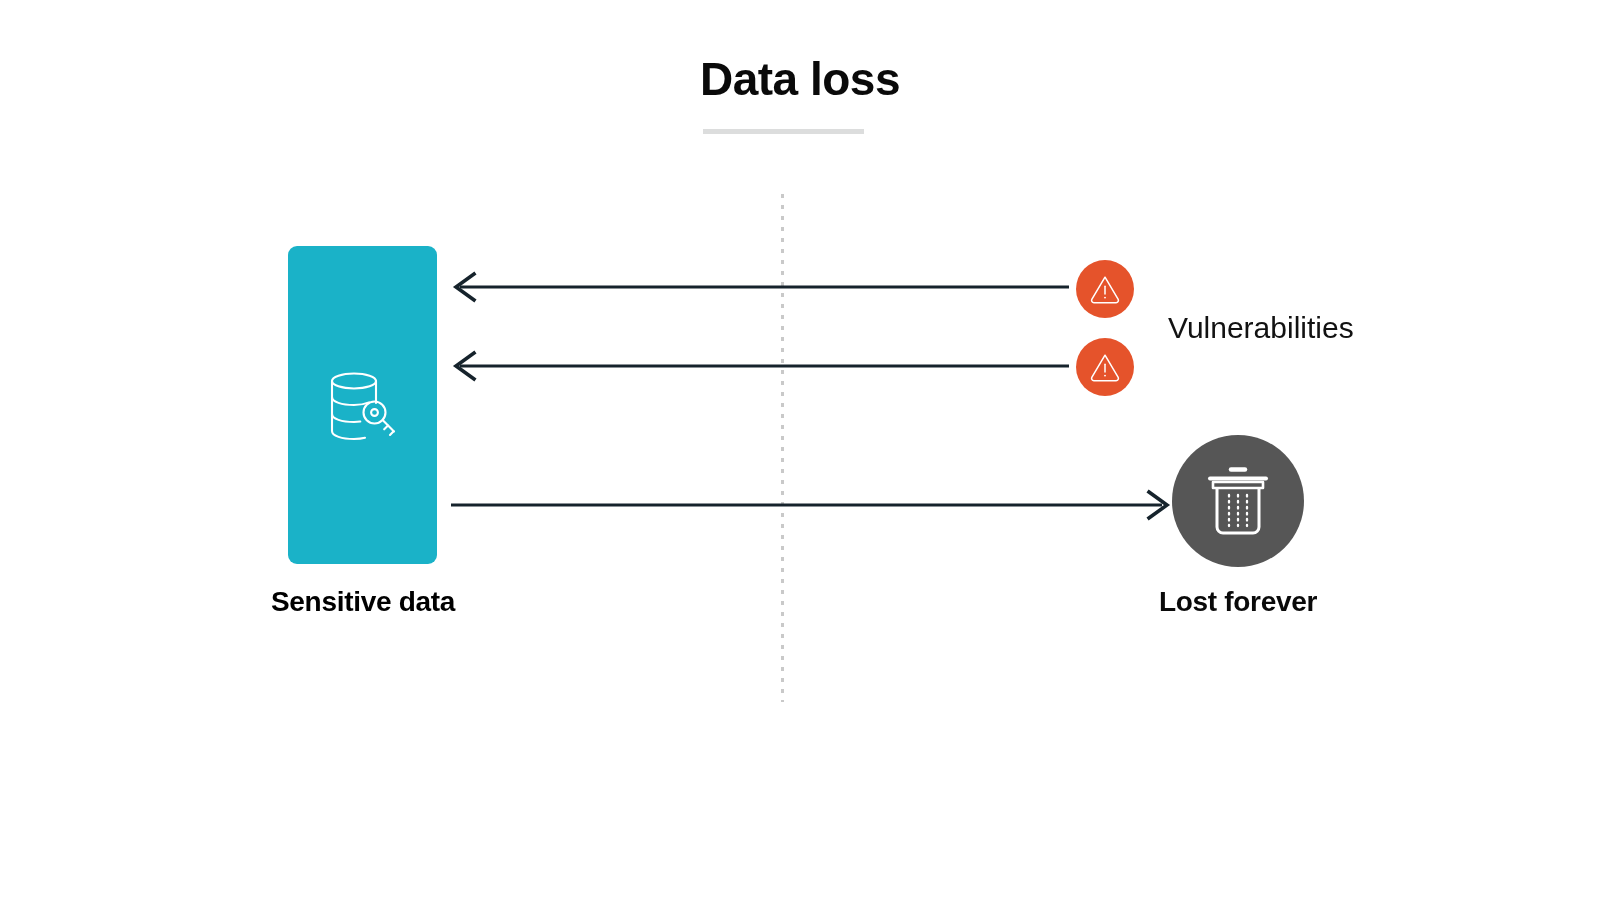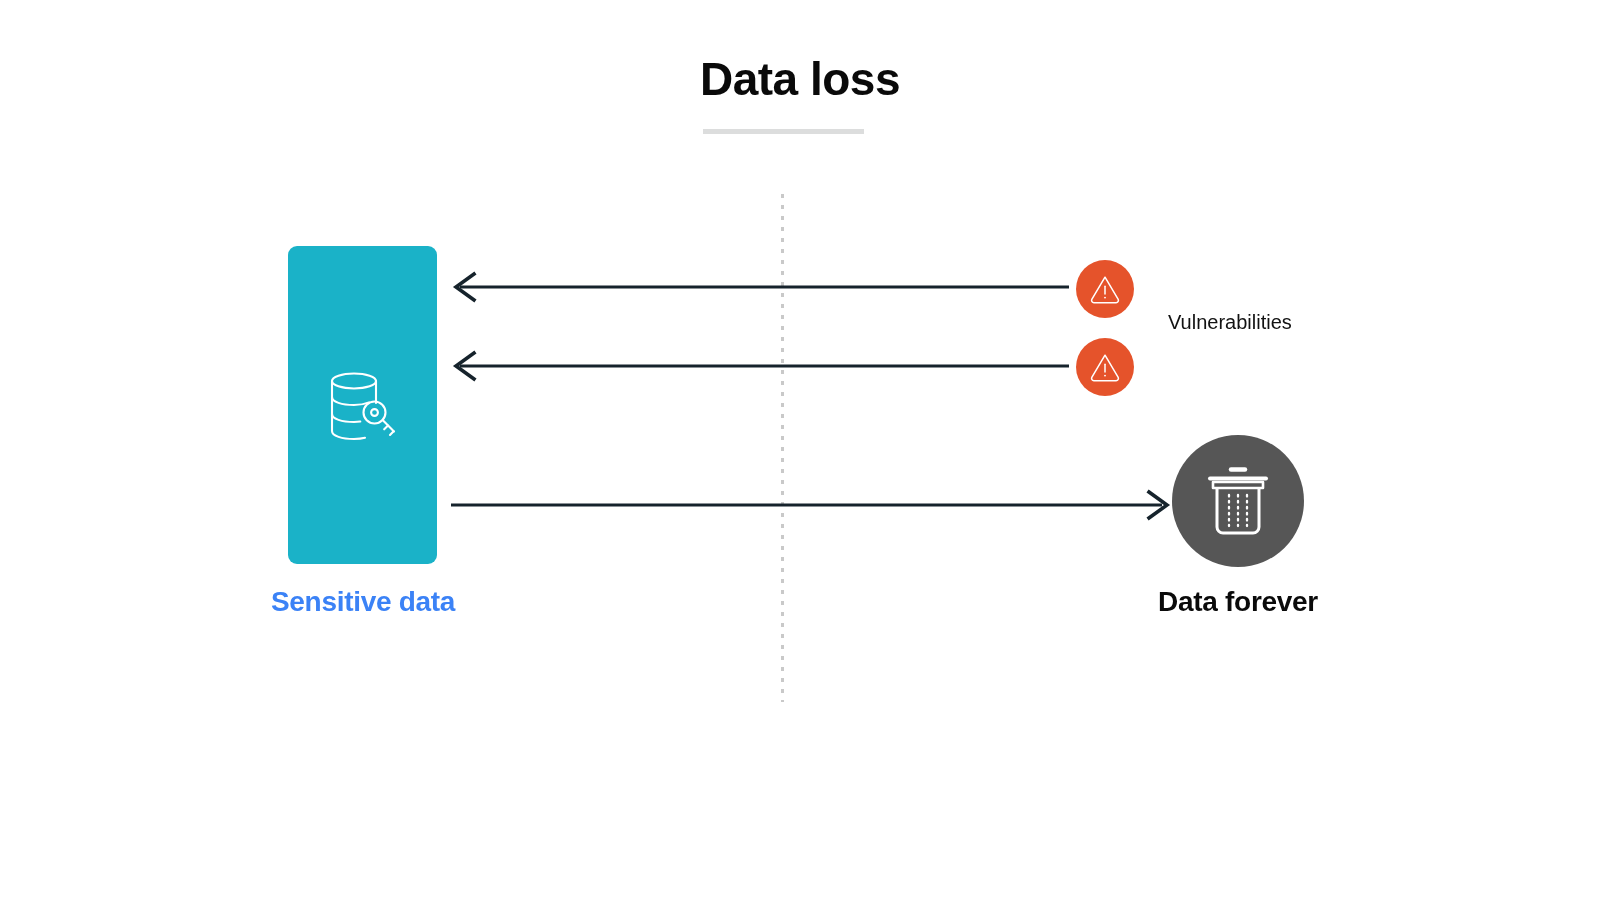--- a/index.html
+++ b/index.html
@@ -88,21 +88,21 @@
   }
   .box-caption {
     position: absolute;
     left: 188px;
     top: 570px;
     width: 350px;
     text-align: center;
     font-size: 28px;
     font-weight: bold;
     letter-spacing: -0.3px;
-    color: #3b82f6;
+    color: #000000;
   }
 
   
   .arrow-svg {
     position: absolute;
     left: 0;
     top: 0;
     width: 1600px;
     height: 900px;
     pointer-events: none;
@@ -117,21 +117,21 @@
     background: #e5532b;
   }
   .warn-badge.one { left: 1076px; top: 244px; }
   .warn-badge.two { left: 1076px; top: 322px; }
   .warn-badge svg { position: absolute; left: 13px; top: 14px; }
 
   .warn-label {
     position: absolute;
     left: 1168px;
     top: 295px;
-    font-size: 20px;
+    font-size: 30px;
     font-weight: normal;
     color: #121212;
     white-space: nowrap;
   }
 
   .trash-badge {
     position: absolute;
     left: 1172px;
     top: 419px;
     width: 132px;
@@ -234,15 +234,15 @@
         <path d="M11 26 v38 a6 6 0 0 0 6 6 h30 a6 6 0 0 0 6 -6 v-38"></path>
       </g>
 
       <g stroke="#ffffff" stroke-width="2.3" stroke-linecap="round" stroke-dasharray="1.6 4.4">
         <line x1="23" y1="32" x2="23" y2="63"></line>
         <line x1="32" y1="32" x2="32" y2="63"></line>
         <line x1="41" y1="32" x2="41" y2="63"></line>
       </g>
     </svg>
   </div>
-  <div class="trash-caption">Data forever</div>
+  <div class="trash-caption">Lost forever</div>
 
 </div>
 
 </body></html>

